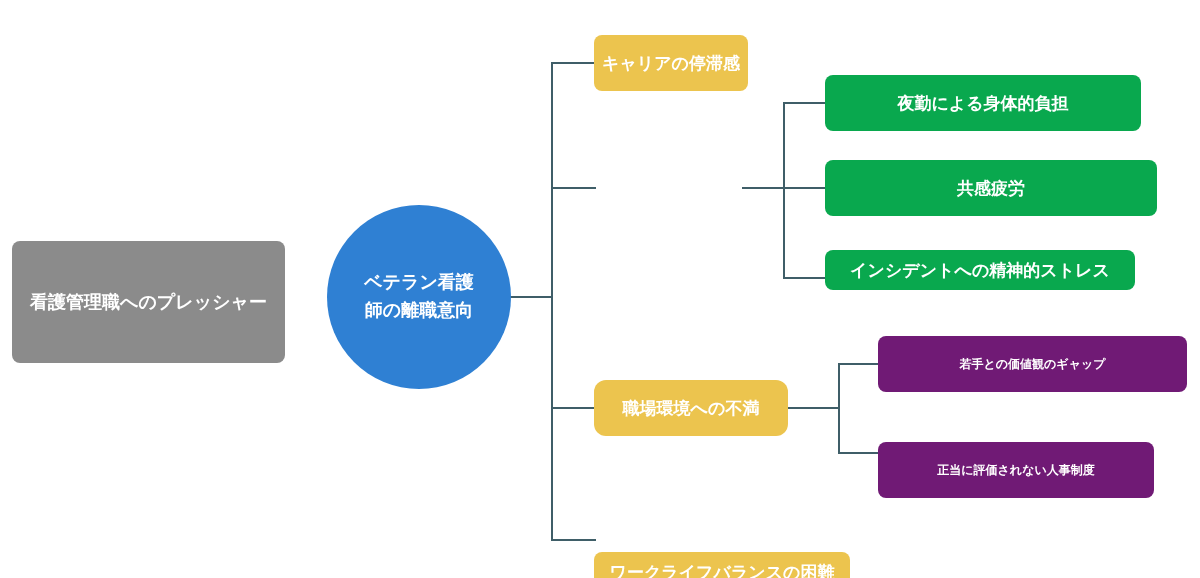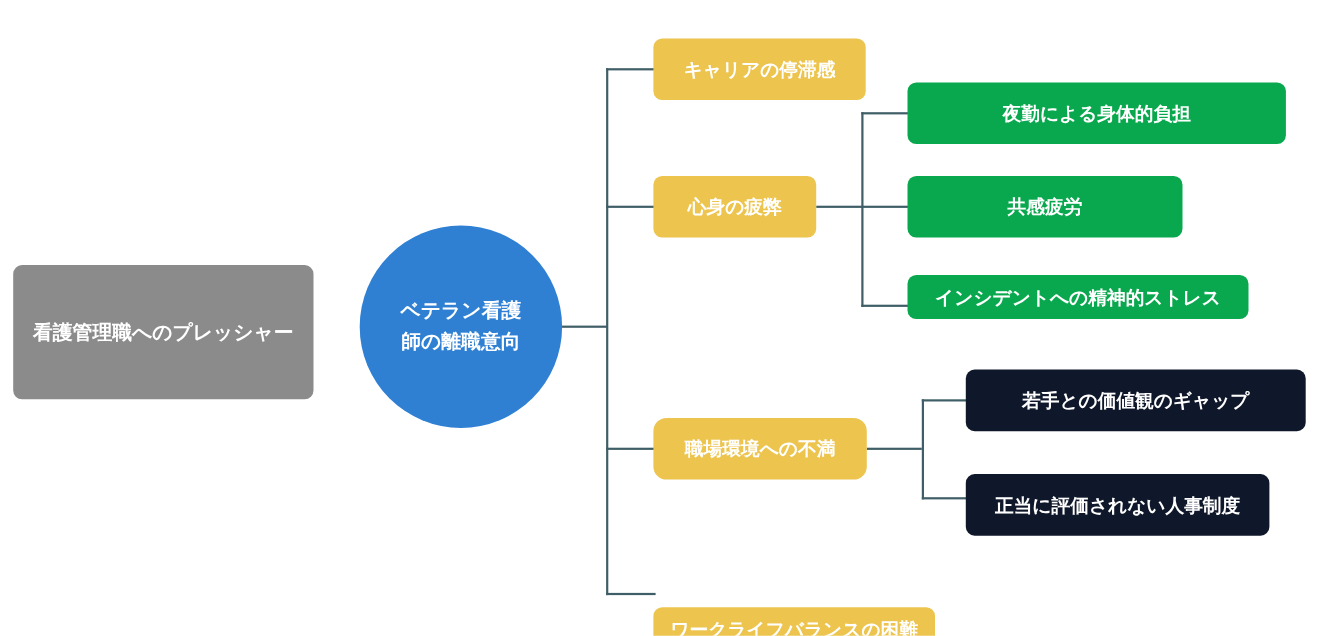--- a/index.html
+++ b/index.html
@@ -12,40 +12,40 @@
 
   .node{
     position:absolute;display:flex;align-items:center;justify-content:center;
     color:#ffffff;font-weight:bold;text-align:center;box-sizing:border-box;
   }
   .rect{border-radius:8px;}
   .node-gray{background:#8b8b8b;font-size:18px;}
   .node-blue{background:#2f80d3;border-radius:50%;font-size:18px;line-height:1.55;}
   .node-yellow{background:#ecc44e;font-size:17px;}
   .node-green{background:#09a84e;font-size:17px;}
-  .node-crimson{background:#0f172a;font-size:17px;}
+  .node-crimson{background:#701a75;font-size:12px;}
 
   .line{position:absolute;background:#3f5e68;}
   .h{height:2px;}
   .v{width:2px;}
 
   .blue-label{width:116px;}
 
   
   #n-pressure   {left:12px;  top:241px; width:273px; height:122px;}
   #n-center     {left:327px; top:205px; width:184px; height:184px;}
-  #n-career     {left:594px; top:35px;  width:193px; height:56px;}
+  #n-career     {left:594px; top:35px;  width:154px; height:56px;}
   #n-exhaustion {left:594px; top:160px; width:148px; height:56px;}
   #n-workplace  {left:594px; top:380px; width:194px; height:56px;border-radius:12px;}
   #n-worklife   {left:594px; top:512px; width:256px; height:40px;margin-top:40px;}
-  #n-nightshift {left:825px; top:75px;  width:344px; height:56px;}
-  #n-compassion {left:825px; top:160px; width:250px; height:56px;}
+  #n-nightshift {left:825px; top:75px;  width:316px; height:56px;}
+  #n-compassion {left:825px; top:160px; width:332px; height:56px;}
   #n-incident   {left:825px; top:250px; width:310px; height:40px;}
   #n-gap        {left:878px; top:336px; width:309px; height:56px;}
-  #n-hr         {left:878px; top:431px; width:276px; height:56px;}
+  #n-hr         {left:878px; top:442px; width:276px; height:56px;}
 </style>
 </head>
 <body>
 
 <div class="stage">
 
   <div class="line h" style="left:510px;top:296px;width:42px;"></div>
 
   <div class="line v" style="left:551px;top:62px;height:479px;"></div>
 
@@ -70,23 +70,20 @@
   </div>
 
   <div id="n-pressure" class="node rect node-gray">
     <span>看護管理職へのプレッシャー</span>
   </div>
 
   <div id="n-career" class="node rect node-yellow">
     <span>キャリアの停滞感</span>
   </div>
 
-  <div id="n-exhaustion" class="node rect node-yellow">
-    <span>心身の疲弊</span>
-  </div>
 
   <div id="n-workplace" class="node rect node-yellow">
     <span>職場環境への不満</span>
   </div>
 
   <div id="n-worklife" class="node rect node-yellow">
     <span>ワークライフバランスの困難</span>
   </div>
 
   <div id="n-nightshift" class="node rect node-green">

